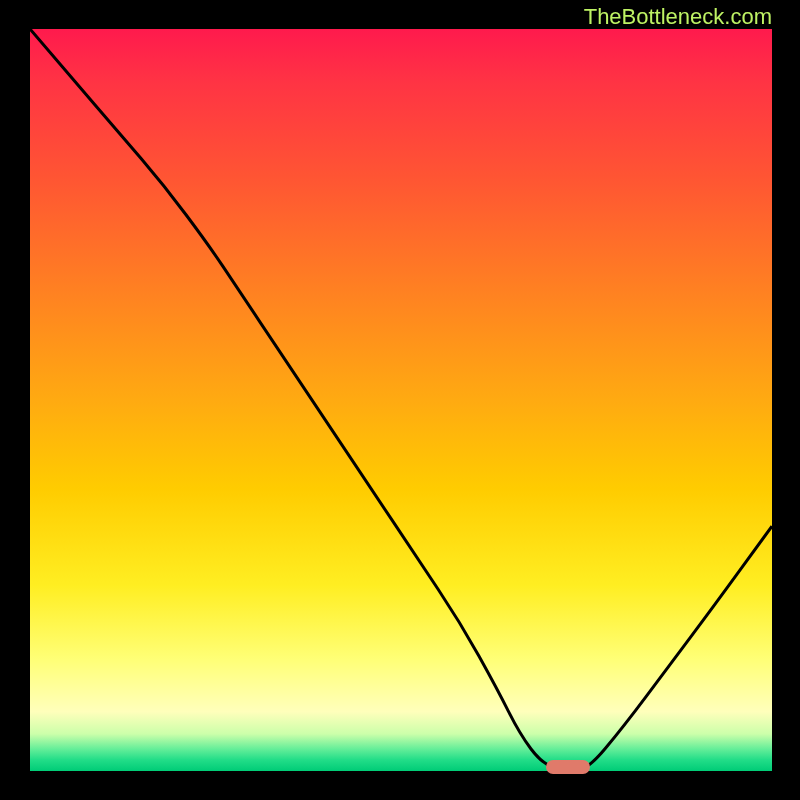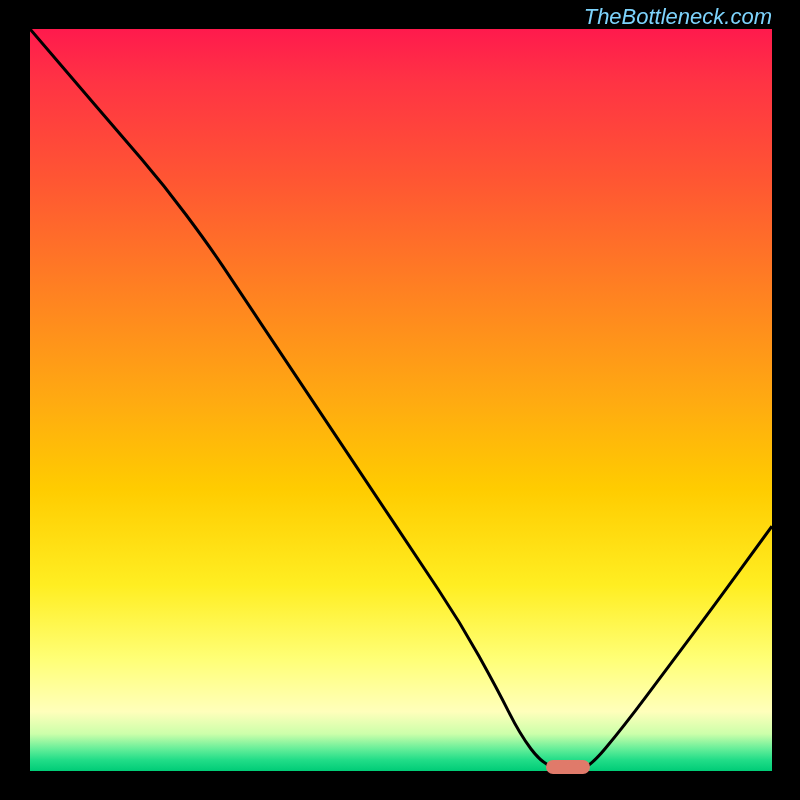--- a/index.html
+++ b/index.html
@@ -13,24 +13,23 @@
   }
   .container {
     position: relative;
     width: 800px;
     height: 800px;
   }
   .watermark {
     position: absolute;
     top: 4px;
     right: 28px;
-    color: #7dd3fc;
+    color: #bef264;
     font-size: 22px;
     z-index: 10;
-    font-style: italic;
   }
   .plot-area {
     position: absolute;
     left: 30px;
     top: 29px;
     width: 742px;
     height: 742px;
     background: linear-gradient(to bottom,
       #ff1a4d 0%,
       #ff3344 7%,

